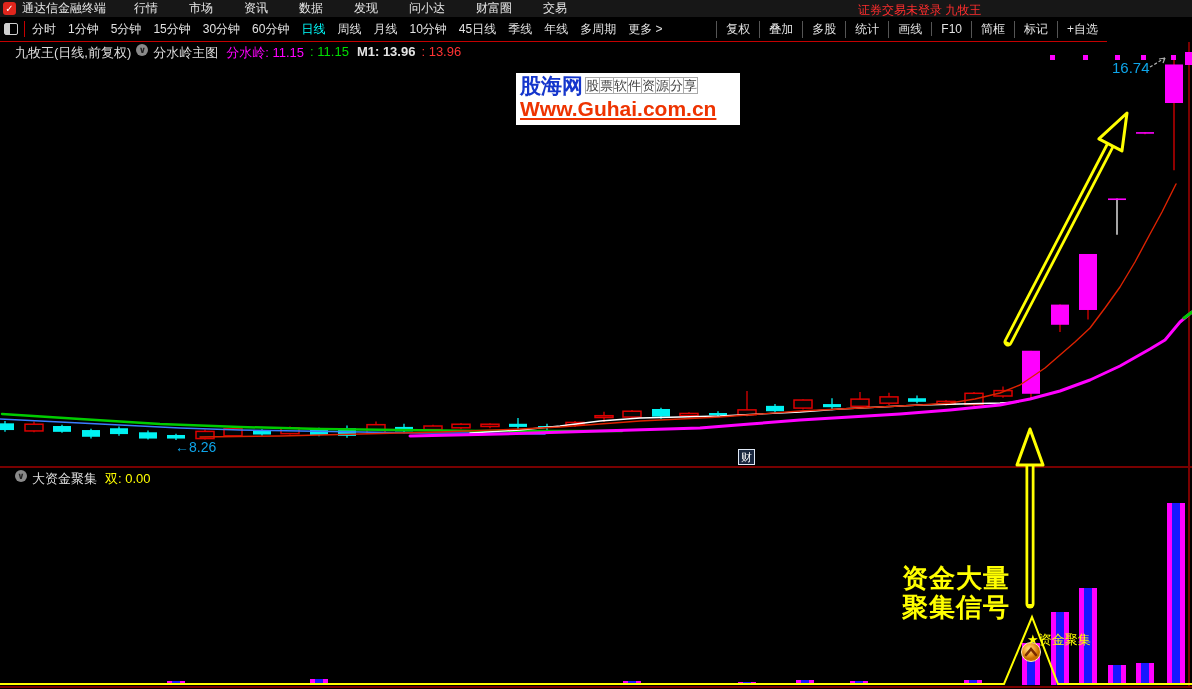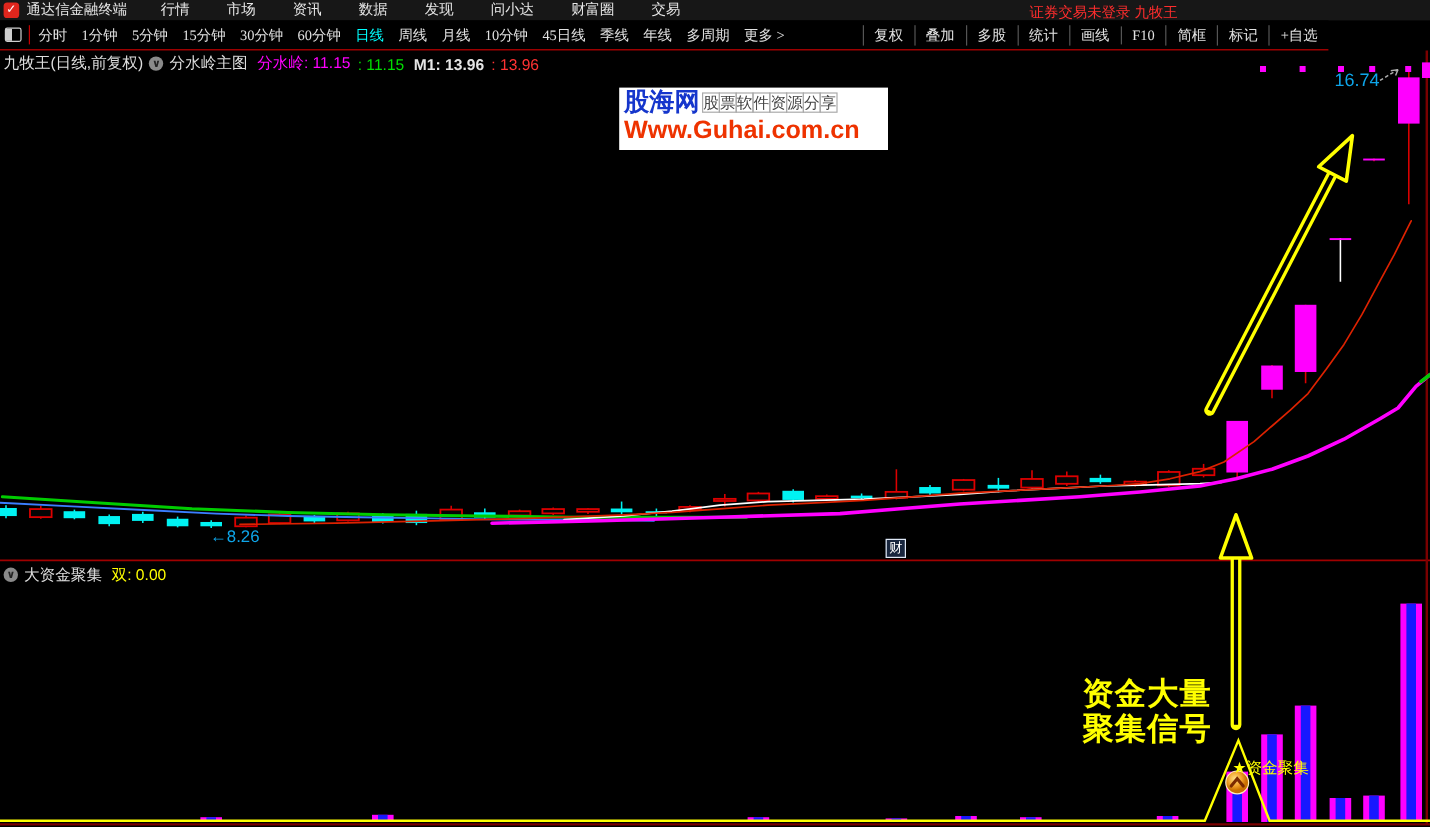--- a/index.html
+++ b/index.html
@@ -9,48 +9,48 @@
   #topbar{position:absolute;left:0;top:0;width:1192px;height:17px;background:#171717;
           display:flex;align-items:center;font-size:12px;color:#e6e6e6;}
   #logo{width:13px;height:13px;margin:0 6px 0 3px;background:#e0261d;border-radius:3px;
         color:#fff;font-size:10px;font-weight:bold;line-height:13px;text-align:center;}
   #brand{margin-right:28px;}
   .menu-item{margin-right:31px;cursor:default;}
   #login-status{position:absolute;left:858px;top:2px;color:#ff2d2d;font-size:12px;}
   
   #periodbar{position:absolute;left:0;top:17px;width:1107px;height:24px;background:#000;
              border-bottom:1px solid #c40000;display:flex;align-items:center;
-             font-size:12px;color:#e2e2e2;white-space:nowrap;font-family:Liberation Serif, serif;}
+             font-size:12px;color:#e2e2e2;white-space:nowrap;}
   #panel-icon{width:12px;height:10px;margin:0 6px 0 4px;border:1px solid #cfcfcf;border-radius:2px;
               background:linear-gradient(to right,#cfcfcf 0 45%,transparent 45%);}
   #period-sep{width:1px;height:16px;background:#c40000;margin-right:7px;}
   .period-item{margin-right:12px;cursor:default;}
   .period-item.active{color:#00ffff;}
   #right-tools{margin-left:auto;display:flex;align-items:center;}
   .tool-item{padding:0 9px;border-left:1px solid #555;cursor:default;}
   
-  .hdr{position:absolute;font-size:13px;color:#dedede;display:flex;align-items:center;}
+  .hdr{position:absolute;font-size:13px;color:#dedede;display:flex;align-items:flex-start;margin-left:12px;}
   #main-hdr{left:3px;top:44px;}
   #sub-hdr{left:3px;top:470px;}
   .collapse-icon{display:inline-block;width:12px;height:12px;border-radius:50%;background:#8a8a8a;
                  color:#222;font-size:9px;line-height:12px;text-align:center;font-weight:bold;margin:0 5px;}
   .v-fsl{color:#ff00ff;margin-left:8px;}
   .v-fsl2{color:#00dd00;margin-left:6px;}
   .v-m1{color:#e5e5e5;margin-left:8px;font-weight:bold;}
   .v-m12{color:#ff3333;margin-left:6px;}
   .v-sub{color:#ffff00;margin-left:8px;}
   
   #watermark{position:absolute;left:516px;top:73px;width:224px;height:52px;background:#fff;
              padding:2px 4px;box-sizing:border-box;line-height:1;}
   #wm-row1{display:flex;align-items:center;}
   #wm-name{color:#1536cc;font-weight:bold;font-size:21px;letter-spacing:0px;margin-right:3px;}
   #wm-grid{display:flex;}
   #wm-grid .cell{border:1px solid #aaa;margin-left:-1px;color:#444;font-size:13px;padding:1px 0px;
                  font-family:"Liberation Serif","DejaVu Serif",serif;}
-  #wm-url{color:#ee3300;font-weight:bold;font-size:21px;margin-top:2px;font-family:"Liberation Sans",sans-serif;}
+  #wm-url{color:#ee3300;font-weight:bold;font-size:21px;margin-top:2px;font-family:"Liberation Sans",sans-serif;text-decoration:underline;}
   
   .annot{position:absolute;color:#ffff00;font-weight:bold;}
   #note1{left:903px;top:151px;font-size:27px;letter-spacing:1px;}
   #note2{left:902px;top:564px;font-size:26px;line-height:29px;letter-spacing:1px;}
   #signal-label{left:1027px;top:631px;font-size:13px;font-weight:normal;}
   .px-label{position:absolute;color:#0ea5e9;font-size:14px;font-weight:normal;}
   #high-label{left:1112px;top:59px;font-size:15px;}
   #low-label{left:175px;top:439px;}
   #news-marker{position:absolute;left:738px;top:449px;width:15px;height:14px;background:#18263e;
                border:1px solid #dfe8f6;color:#fff;font-size:11px;line-height:14px;text-align:center;}

